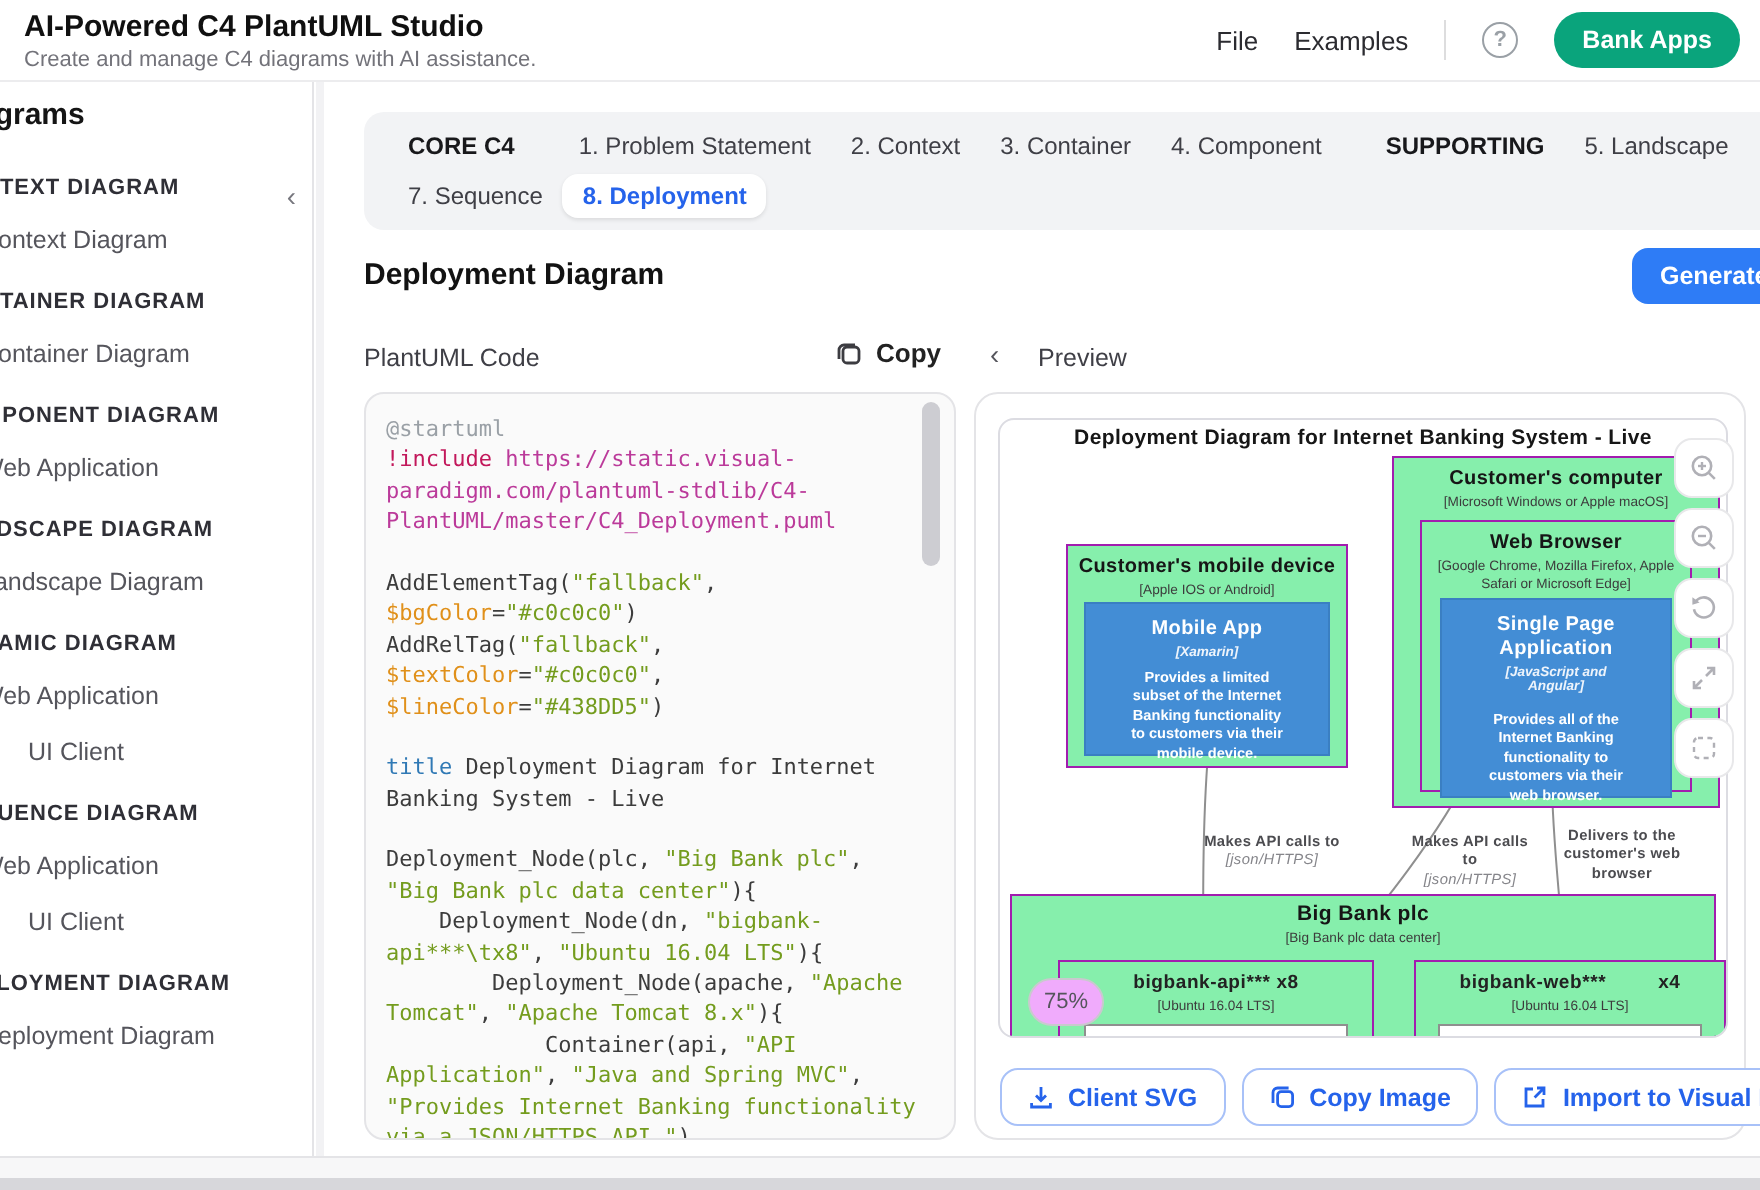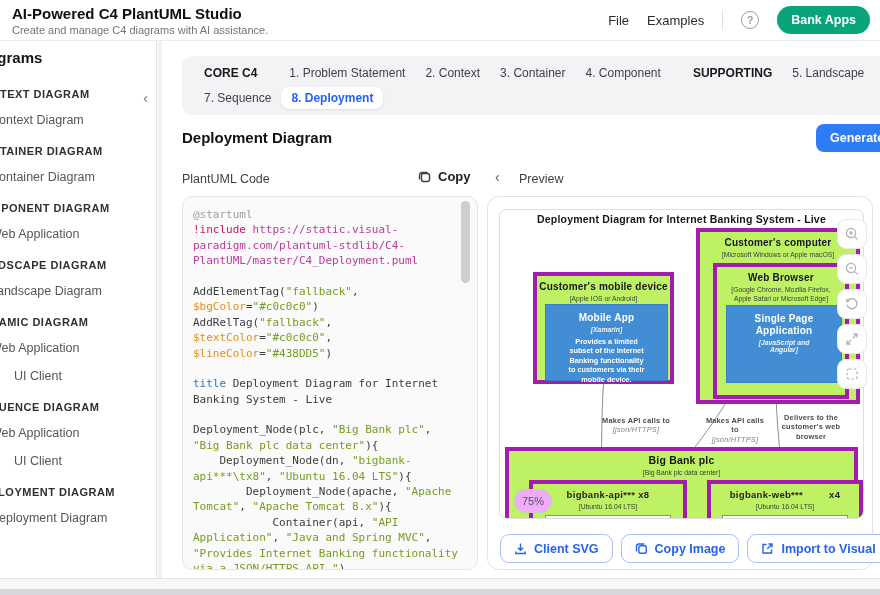--- a/index.html
+++ b/index.html
@@ -50,21 +50,21 @@
   .code { padding:10px 10px; font-family:"DejaVu Sans Mono", monospace; font-size:11px; line-height:15.4px; white-space:pre; }
   .cl { height:15.4px; }
   .tok-c { color:#9aa0a6; } .tok-k { color:#c2185b; } .tok-u { color:#bb3a9a; }
   .tok-p { color:#3c3c3c; } .tok-s { color:#749c1e; } .tok-v { color:#e0901a; } .tok-t { color:#3079b5; }
   .scroll-thumb { position:absolute; right:7px; top:4px; width:9px; height:82px; background:#cdcdd2; border-radius:5px; }
 
   
   .prev-panel { position:absolute; left:325px; top:155px; width:386px; height:374px; background:#fff; border:1px solid #e4e4e7; border-radius:12px; }
   .diagram { position:absolute; left:11px; top:12px; width:365px; height:310px; background:#fff; border:1px solid #dcdce2; border-radius:8px; overflow:hidden; }
   .d-title { position:absolute; top:3px; left:0; right:0; text-align:center; font-size:10.5px; font-weight:700; letter-spacing:.2px; color:#161616; }
-  .dnode { position:absolute; border:4px solid #a21caf; background:#bef264; }
+  .dnode { position:absolute; border:1px solid #a21caf; background:#86efac; }
   .ttl { text-align:center; font-size:10px; font-weight:700; letter-spacing:.2px; color:#161616; margin-top:5px; }
   .sub { text-align:center; font-size:6.8px; color:#3c3c3c; margin-top:2px; line-height:1.35; }
   .blue { position:absolute; background:#438DD5; border:1px solid #3a7fc2; color:#fff; text-align:center; padding:7px 20px 4px; }
   .bttl { font-size:10px; font-weight:700; line-height:1.2; letter-spacing:.2px; }
   .btech { font-size:6.8px; font-style:italic; font-weight:700; margin-top:2px; color:#eef4fb; }
   .bdesc { font-size:7.3px; font-weight:700; line-height:1.3; margin-top:8px; }
   .elabel { position:absolute; text-align:center; font-size:7.4px; font-weight:700; color:#4c4c50; line-height:1.25; letter-spacing:.2px; }
   .etech { display:block; font-style:italic; font-weight:400; color:#85858a; }
   .apache { position:absolute; border:1px solid #8f8f8f; background:#fff; text-align:center; font-size:9.5px; font-weight:700; letter-spacing:.2px; padding-top:5px; }
   .ncnt.sm { margin-left:3px; } .ncnt.lg { margin-left:26px; }
@@ -175,23 +175,24 @@
         <path d="M284,301 C283,262 277,225 276,184" fill="none" stroke="#8f8f8f" stroke-width="1"></path>
         <polygon points="272,186 280,186 276,177" fill="#707070"></polygon>
       </svg>
 
       <div class="dnode" style="left:196px; top:18px; width:164px; height:176px;">
         <div class="ttl">Customer's computer</div>
         <div class="sub">[Microsoft Windows or Apple macOS]</div>
         <div class="dnode" style="left:13px; top:31px; width:136px; height:136px;">
           <div class="ttl">Web Browser</div>
           <div class="sub" style="padding:0 6px;">[Google Chrome, Mozilla Firefox, Apple Safari or Microsoft Edge]</div>
-          <div class="blue" style="left:9px; top:38px; width:116px; height:78px;">
+          <div class="blue" style="left:9px; top:38px; width:116px; height:100px;">
             <div class="bttl">Single Page Application</div>
             <div class="btech">[JavaScript and Angular]</div>
+            <div class="bdesc">Provides all of the Internet Banking functionality to customers via their web browser.</div>
           </div>
         </div>
       </div>
 
       <div class="dnode" style="left:33px; top:62px; width:141px; height:112px;">
         <div class="ttl">Customer's mobile device</div>
         <div class="sub">[Apple IOS or Android]</div>
         <div class="blue" style="left:8px; top:28px; width:123px; height:77px;">
           <div class="bttl">Mobile App</div>
           <div class="btech">[Xamarin]</div>

